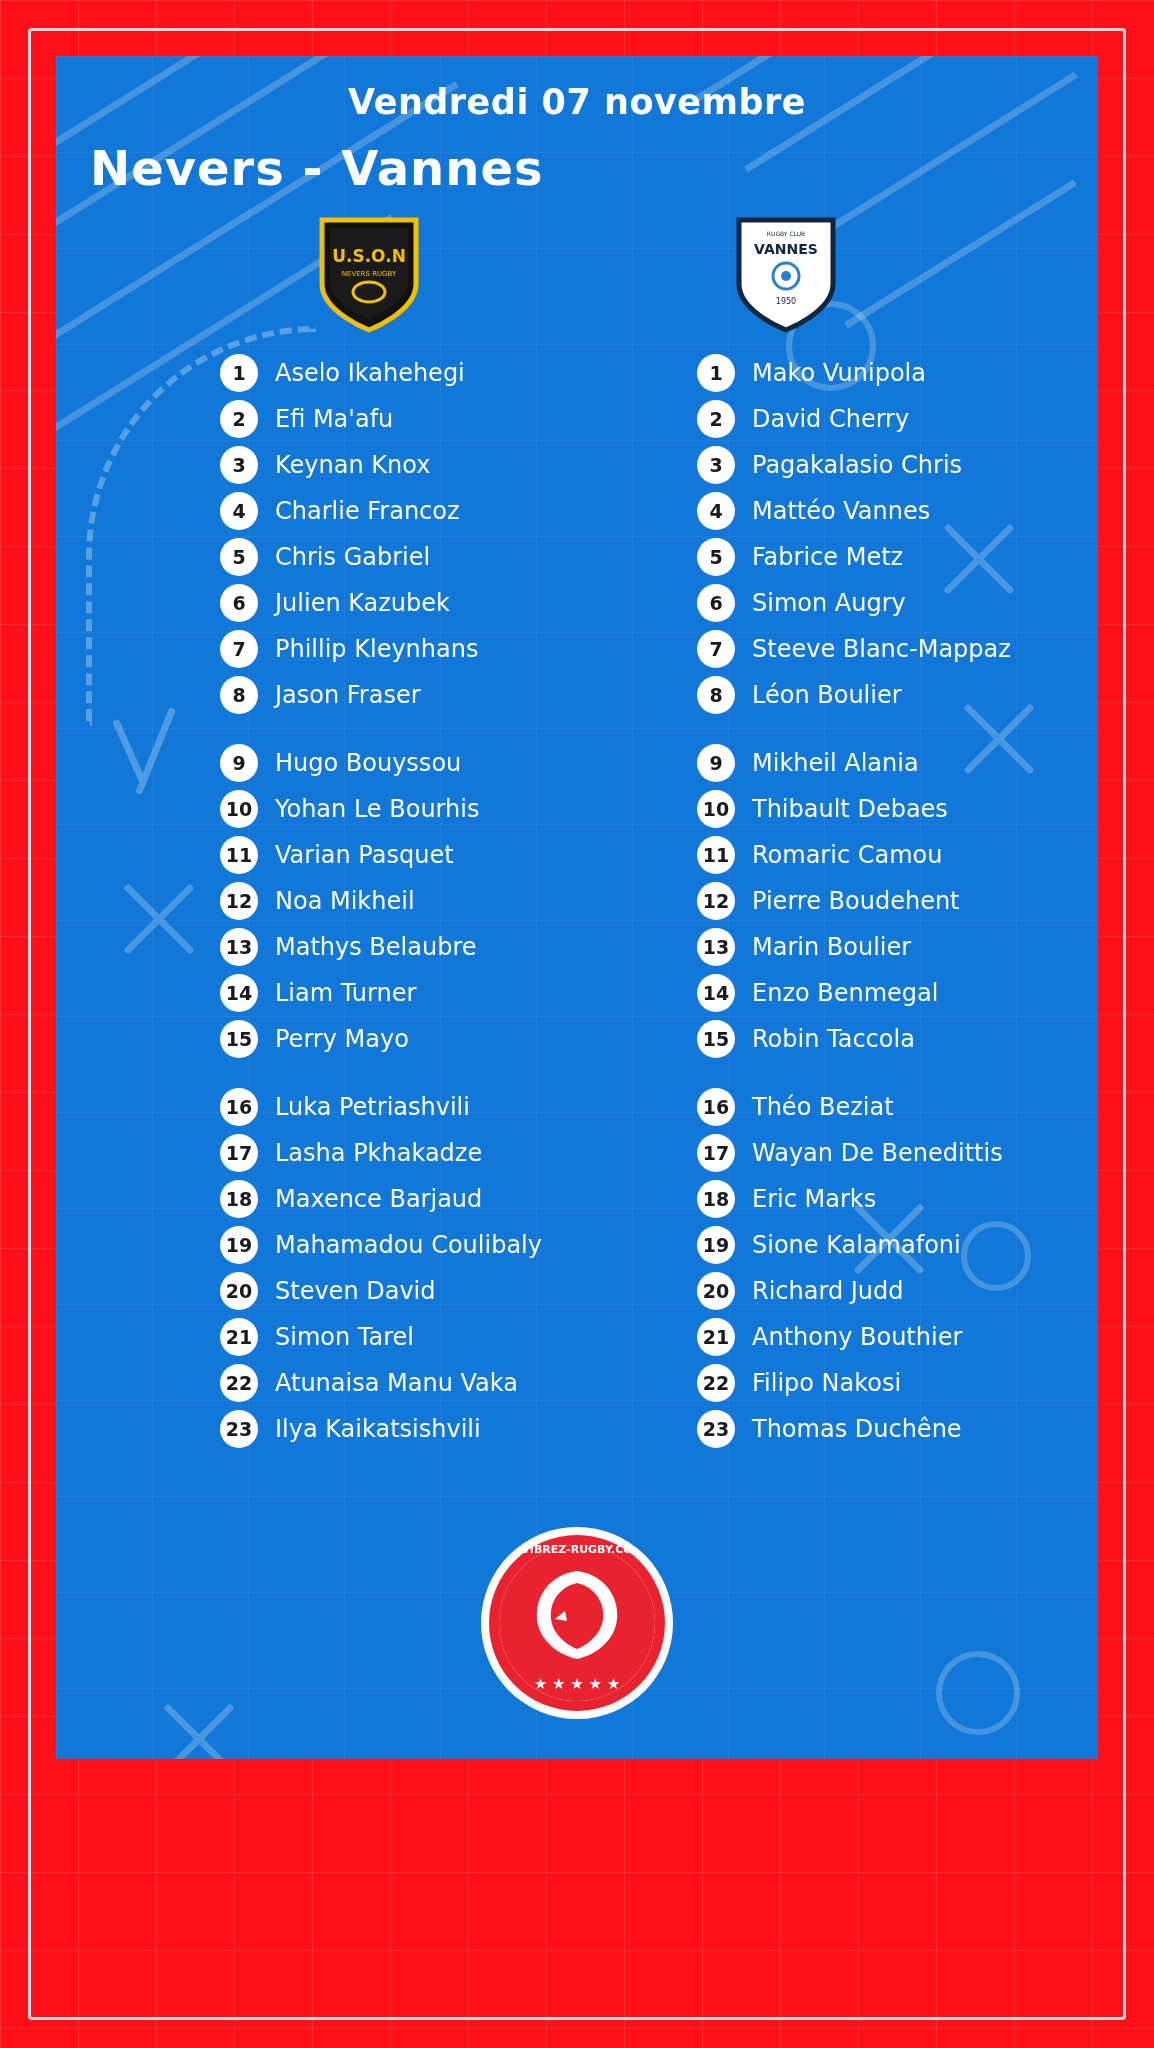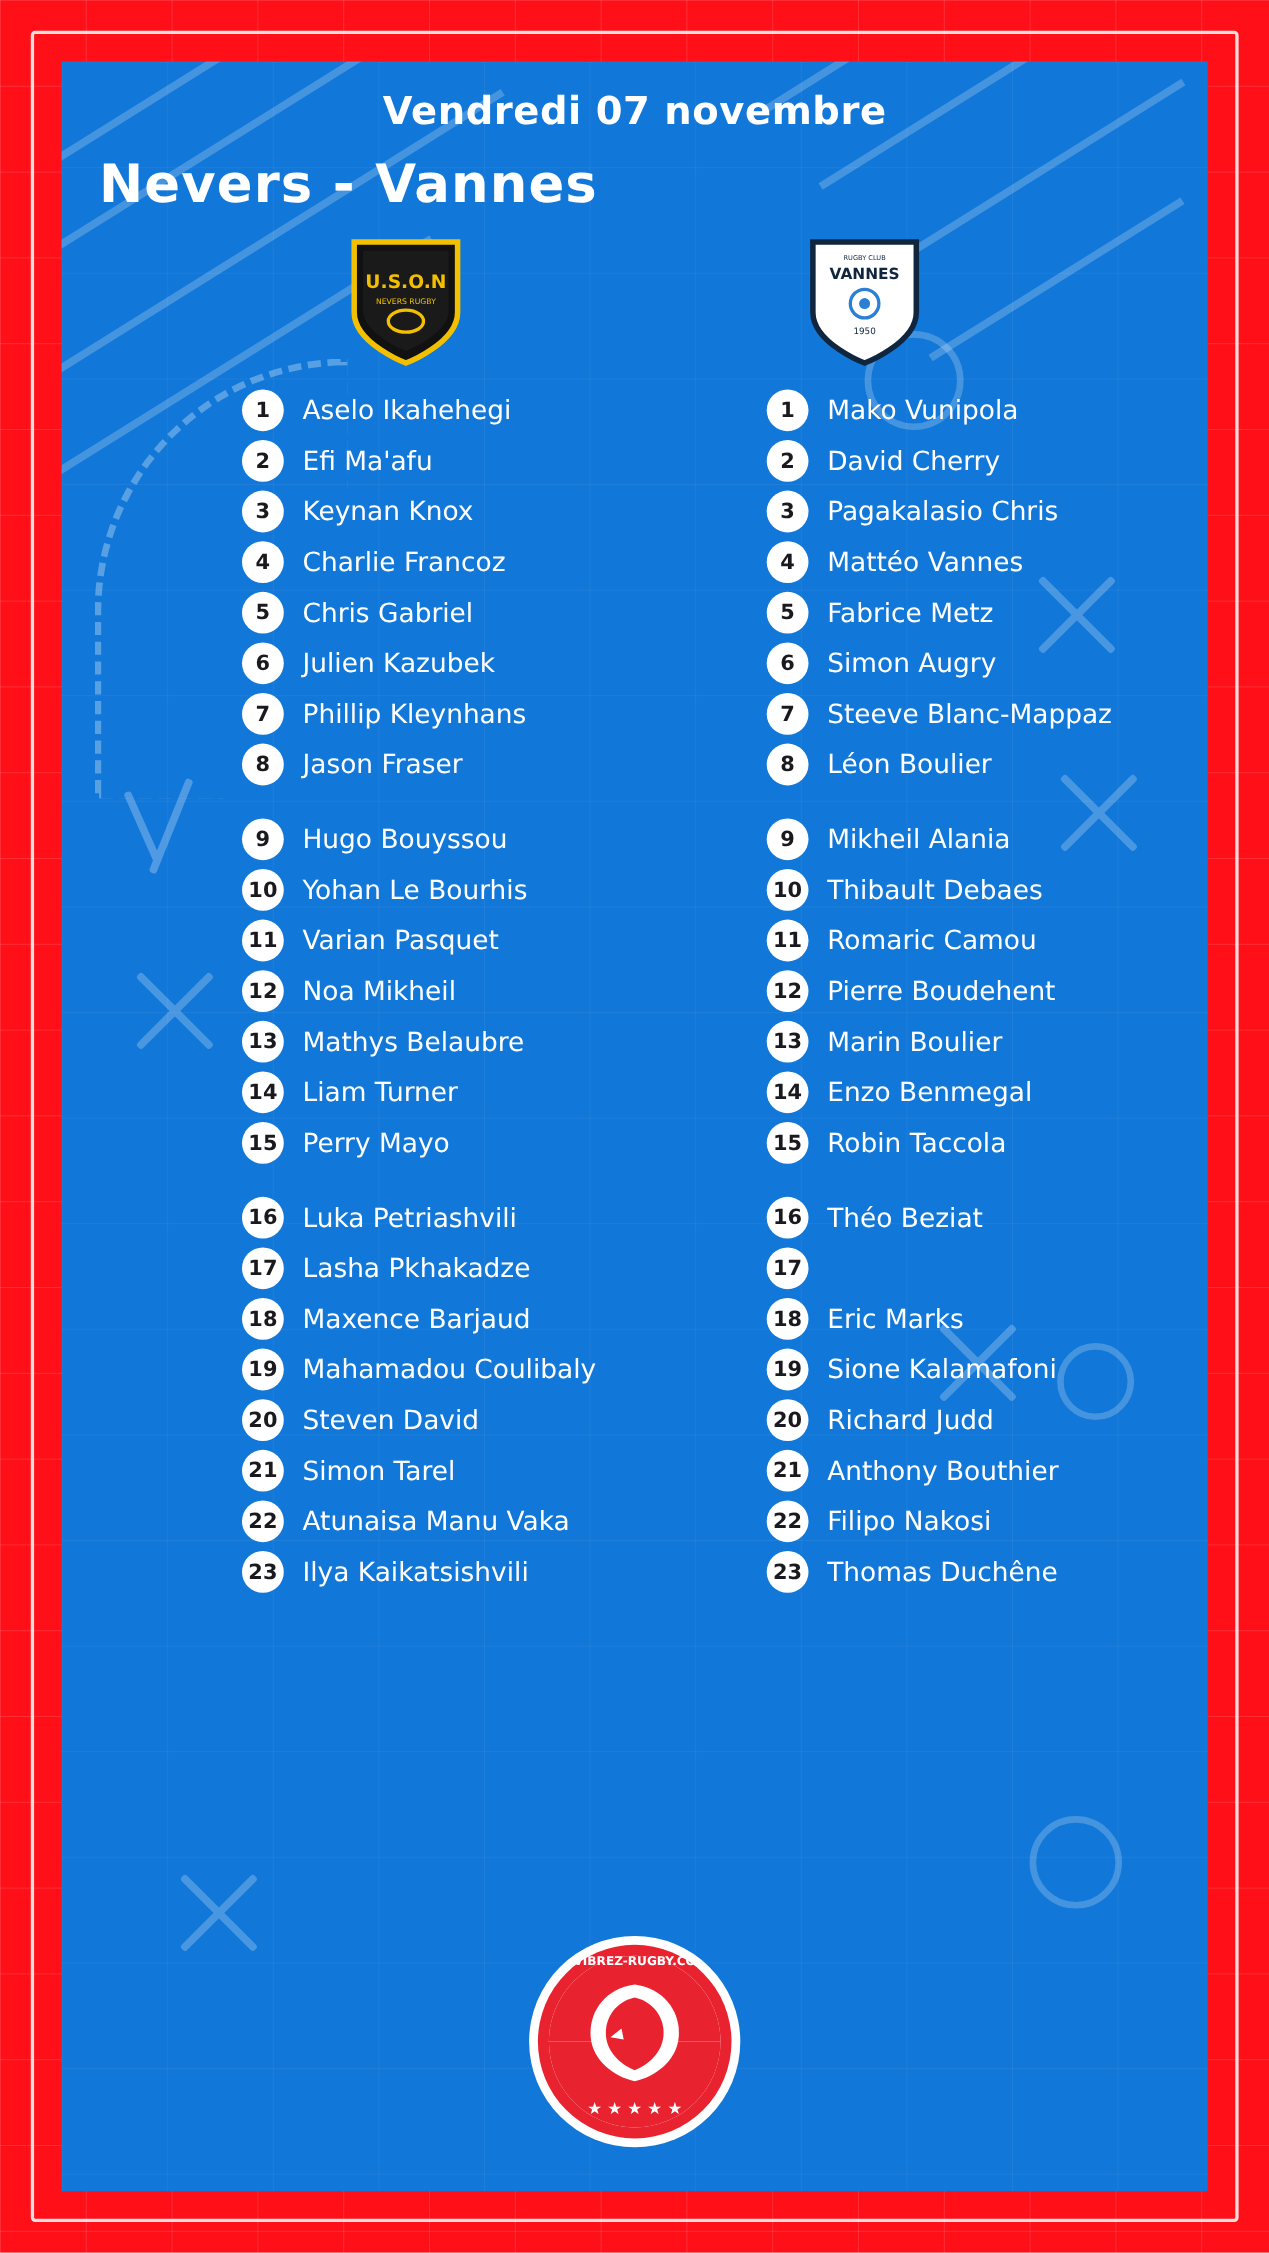--- a/index.html
+++ b/index.html
@@ -29,21 +29,21 @@
     position: absolute;
     left: 28px; top: 28px; right: 28px; bottom: 28px;
     border: 3px solid rgba(255,255,255,0.85);
     border-radius: 4px;
   }
   .card {
     position: absolute;
     left: 56px;
     top: 56px;
     width: 1042px;
-    height: 1936px;
+    height: 1703px;
     background: #1177d8;
     overflow: hidden;
   }
   
   .deco {
     position: absolute;
     inset: 0;
     pointer-events: none;
   }
   .deco-grid {
@@ -407,20 +407,21 @@
               <div class="num">15</div>
               <div class="pname">Robin Taccola</div>
             </div>
           <div class="group-gap"></div>
           <div class="player">
               <div class="num">16</div>
               <div class="pname">Théo Beziat</div>
             </div>
           <div class="player">
               <div class="num">17</div>
+              <div class="pname">Wayan De Benedittis</div>
             </div>
           <div class="player">
               <div class="num">18</div>
               <div class="pname">Eric Marks</div>
             </div>
           <div class="player">
               <div class="num">19</div>
               <div class="pname">Sione Kalamafoni</div>
             </div>
           <div class="player">

